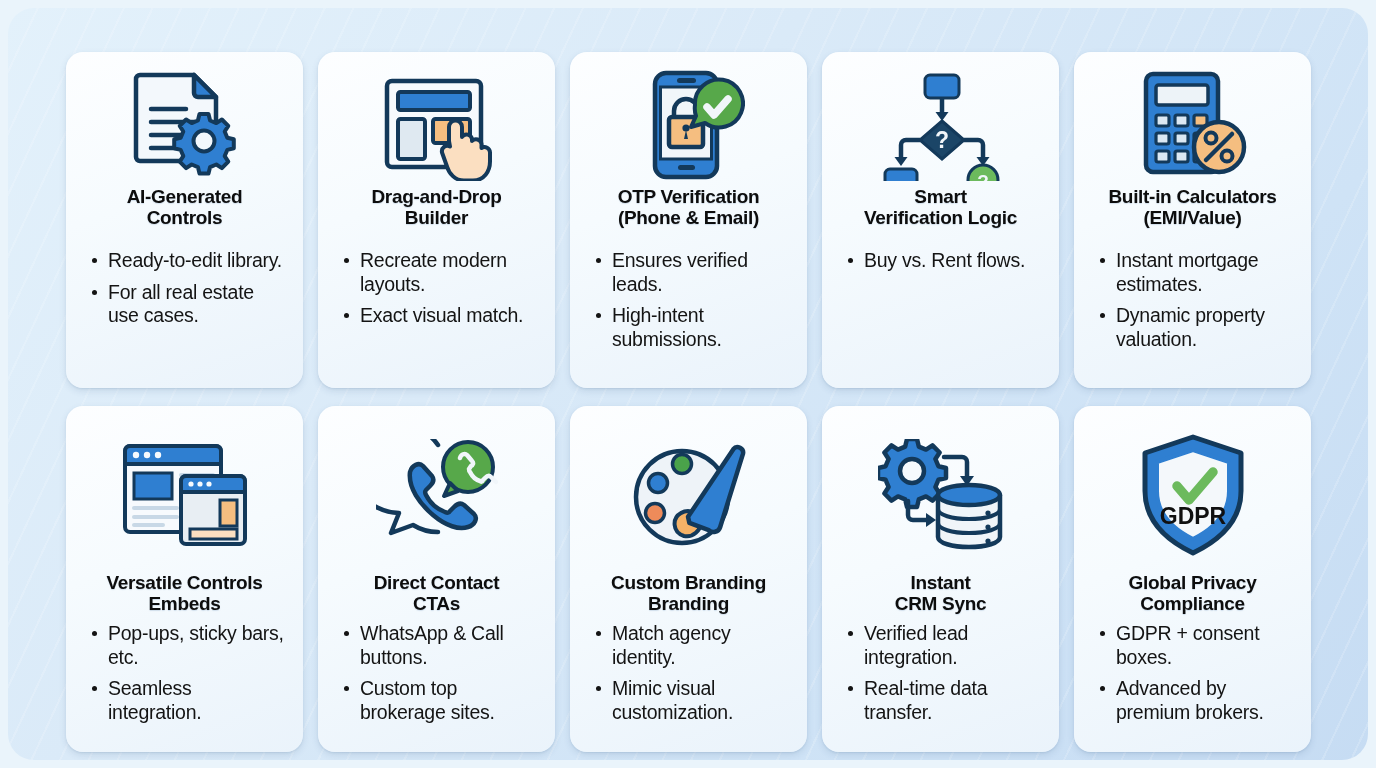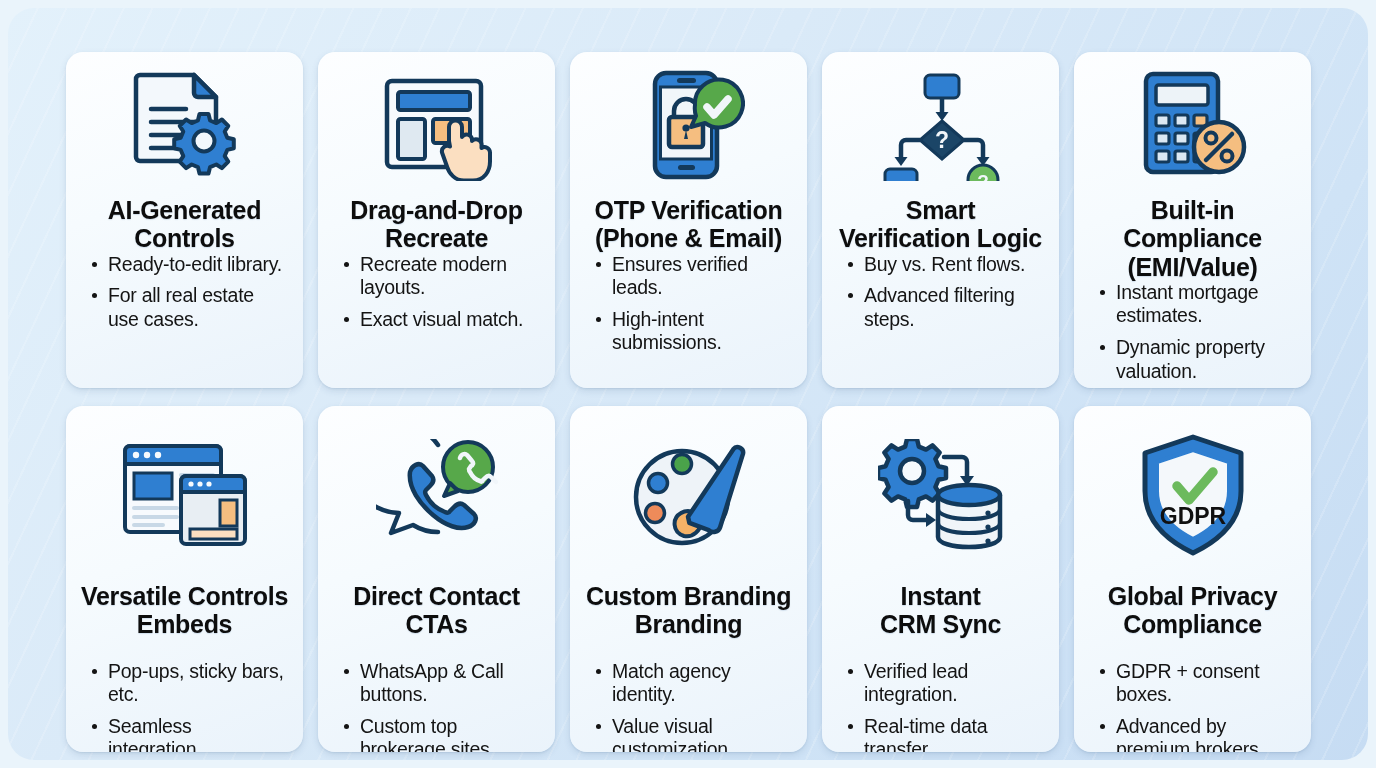--- a/index.html
+++ b/index.html
@@ -73,34 +73,34 @@
   .card-icon {
     height: 118px;
     display: flex;
     align-items: center;
     justify-content: center;
     flex: 0 0 auto;
   }
   .card-icon svg { display: block; }
 
   .card-title {
-    font-size: 25px;
+    font-size: 19px;
     font-weight: bold;
     line-height: 1.13;
     color: #0d0d0d;
     text-align: center;
     letter-spacing: -0.3px;
-    margin-top: 12px;
+    margin-top: 2px;
     padding: 0 2px;
     text-shadow: 0 1px 1px rgba(180,200,220,.55);
   }
 
   .card-bullets {
     list-style: none;
-    margin-top: 0;
+    margin-top: 20px;
     width: 100%;
     padding-left: 14px;
     padding-right: 4px;
   }
   .card-bullets li {
     position: relative;
     font-size: 19.5px;
     line-height: 1.21;
     color: #141414;
     padding-left: 18px;
@@ -113,21 +113,21 @@
     left: 2px;
     top: 9px;
     width: 5px;
     height: 5px;
     border-radius: 50%;
     background: #141414;
   }
 
   
   .row2 .card-icon { height: 150px; }
-  .row2 .card-bullets { margin-top: 21px; }
+  .row2 .card-bullets { margin-top: 7px; }
 </style>
 </head>
 <body>
 
 <div id="panel">
   <div id="grid">
 
     <div class="card row1">
       <div class="card-icon">
         <svg width="118" height="112" viewBox="0 0 118 112">
@@ -170,21 +170,21 @@
                      a5.5,5.5 0 0 1 10,2 v2
                      a5.5,5.5 0 0 1 9.5,3 v4
                      a5.5,5.5 0 0 1 8.5,4.5 v9
                      c0,10 -6,19 -17,19 h-9 c-9,0 -15,-7 -17,-14 l-5,-14
                      a5.5,5.5 0 0 1 8,-6 z" fill="#fbdfc1" stroke="#13395a" stroke-width="4" stroke-linejoin="round"></path>
           </g>
         </svg>
       </div>
       <div class="card-title">
         <span>Drag-and-Drop</span><br>
-        <span>Recreate</span>
+        <span>Builder</span>
       </div>
       <ul class="card-bullets">
         <li>Recreate modern layouts.</li>
         <li>Exact visual match.</li>
       </ul>
     </div>
 
     <div class="card row1">
       <div class="card-icon">
         <svg width="112" height="116" viewBox="0 0 112 116">
@@ -228,21 +228,20 @@
           <circle cx="102" cy="111" r="15" fill="#6cba5d" stroke="#13395a" stroke-width="3"></circle>
           <text x="102" y="119" text-anchor="middle" font-family="'Liberation Sans',sans-serif" font-size="19" font-weight="bold" fill="#f1f6fa">?</text>
         </svg>
       </div>
       <div class="card-title">
         <span>Smart</span><br>
         <span>Verification Logic</span>
       </div>
       <ul class="card-bullets">
         <li>Buy vs. Rent flows.</li>
-        <li>Advanced filtering steps.</li>
       </ul>
     </div>
 
     <div class="card row1">
       <div class="card-icon">
         <svg width="118" height="114" viewBox="0 0 118 114">
           <rect x="12" y="6" width="72" height="98" rx="7" fill="#2f7fd1" stroke="#13395a" stroke-width="4.5"></rect>
           <rect x="22" y="17" width="52" height="20" rx="2.5" fill="#edf3f8" stroke="#13395a" stroke-width="3.5"></rect>
           <g stroke="#13395a" stroke-width="3.2">
             <rect x="22" y="47" width="13" height="11" rx="2" fill="#dbe8f3"></rect>
@@ -255,21 +254,21 @@
             <rect x="41" y="83" width="13" height="11" rx="2" fill="#dbe8f3"></rect>
             <rect x="60" y="83" width="13" height="11" rx="2" fill="#dbe8f3"></rect>
           </g>
           <circle cx="85" cy="79" r="25" fill="#f5be80" stroke="#13395a" stroke-width="4.5"></circle>
           <circle cx="77" cy="70" r="5.5" fill="none" stroke="#13395a" stroke-width="4"></circle>
           <circle cx="93" cy="88" r="5.5" fill="none" stroke="#13395a" stroke-width="4"></circle>
           <line x1="72" y1="92" x2="98" y2="66" stroke="#13395a" stroke-width="4.5" stroke-linecap="round"></line>
         </svg>
       </div>
       <div class="card-title">
-        <span>Built-in Compliance</span><br>
+        <span>Built-in Calculators</span><br>
         <span>(EMI/Value)</span>
       </div>
       <ul class="card-bullets">
         <li>Instant mortgage estimates.</li>
         <li>Dynamic property valuation.</li>
       </ul>
     </div>
 
     <div class="card row2">
       <div class="card-icon">
@@ -341,21 +340,21 @@
           <path d="M56 97 c-12,-4 -12,-18 -3,-23 8,-5 20,0 20,9 0,8 -8,16 -17,14 z" fill="#f5b267" stroke="#13395a" stroke-width="4" stroke-linejoin="round"></path>
           <path d="M69 84 l38,-72 c3,-5 11,-2 10,4 l-15,75 c-1,5 -7,7 -11,4 l-20,-5 z" transform="translate(-5,-4) rotate(6 88 45)" fill="#2f7fd1" stroke="#13395a" stroke-width="4.5" stroke-linejoin="round"></path>
         </svg>
       </div>
       <div class="card-title">
         <span>Custom Branding</span><br>
         <span>Branding</span>
       </div>
       <ul class="card-bullets">
         <li>Match agency identity.</li>
-        <li>Value visual customization.</li>
+        <li>Mimic visual customization.</li>
       </ul>
     </div>
 
     <div class="card row2">
       <div class="card-icon">
         <svg width="126" height="112" viewBox="0 0 126 112">
 
           <g transform="translate(34,32)">
             <path d="M-5,-32 h10 l1.8,7.6 7.2,3 6.5,-4.2 7.1,7.1 -4.2,6.5 3,7.2 7.6,1.8 v10 l-7.6,1.8 -3,7.2 4.2,6.5 -7.1,7.1 -6.5,-4.2 -7.2,3 -1.8,7.6 h-10 l-1.8,-7.6 -7.2,-3 -6.5,4.2 -7.1,-7.1 4.2,-6.5 -3,-7.2 -7.6,-1.8 v-10 l7.6,-1.8 3,-7.2 -4.2,-6.5 7.1,-7.1 6.5,4.2 7.2,-3 z" fill="#2f7fd1" stroke="#13395a" stroke-width="4.5" stroke-linejoin="round"></path>
             <circle cx="0" cy="0" r="12" fill="#f6fafd" stroke="#13395a" stroke-width="4.5"></circle>

